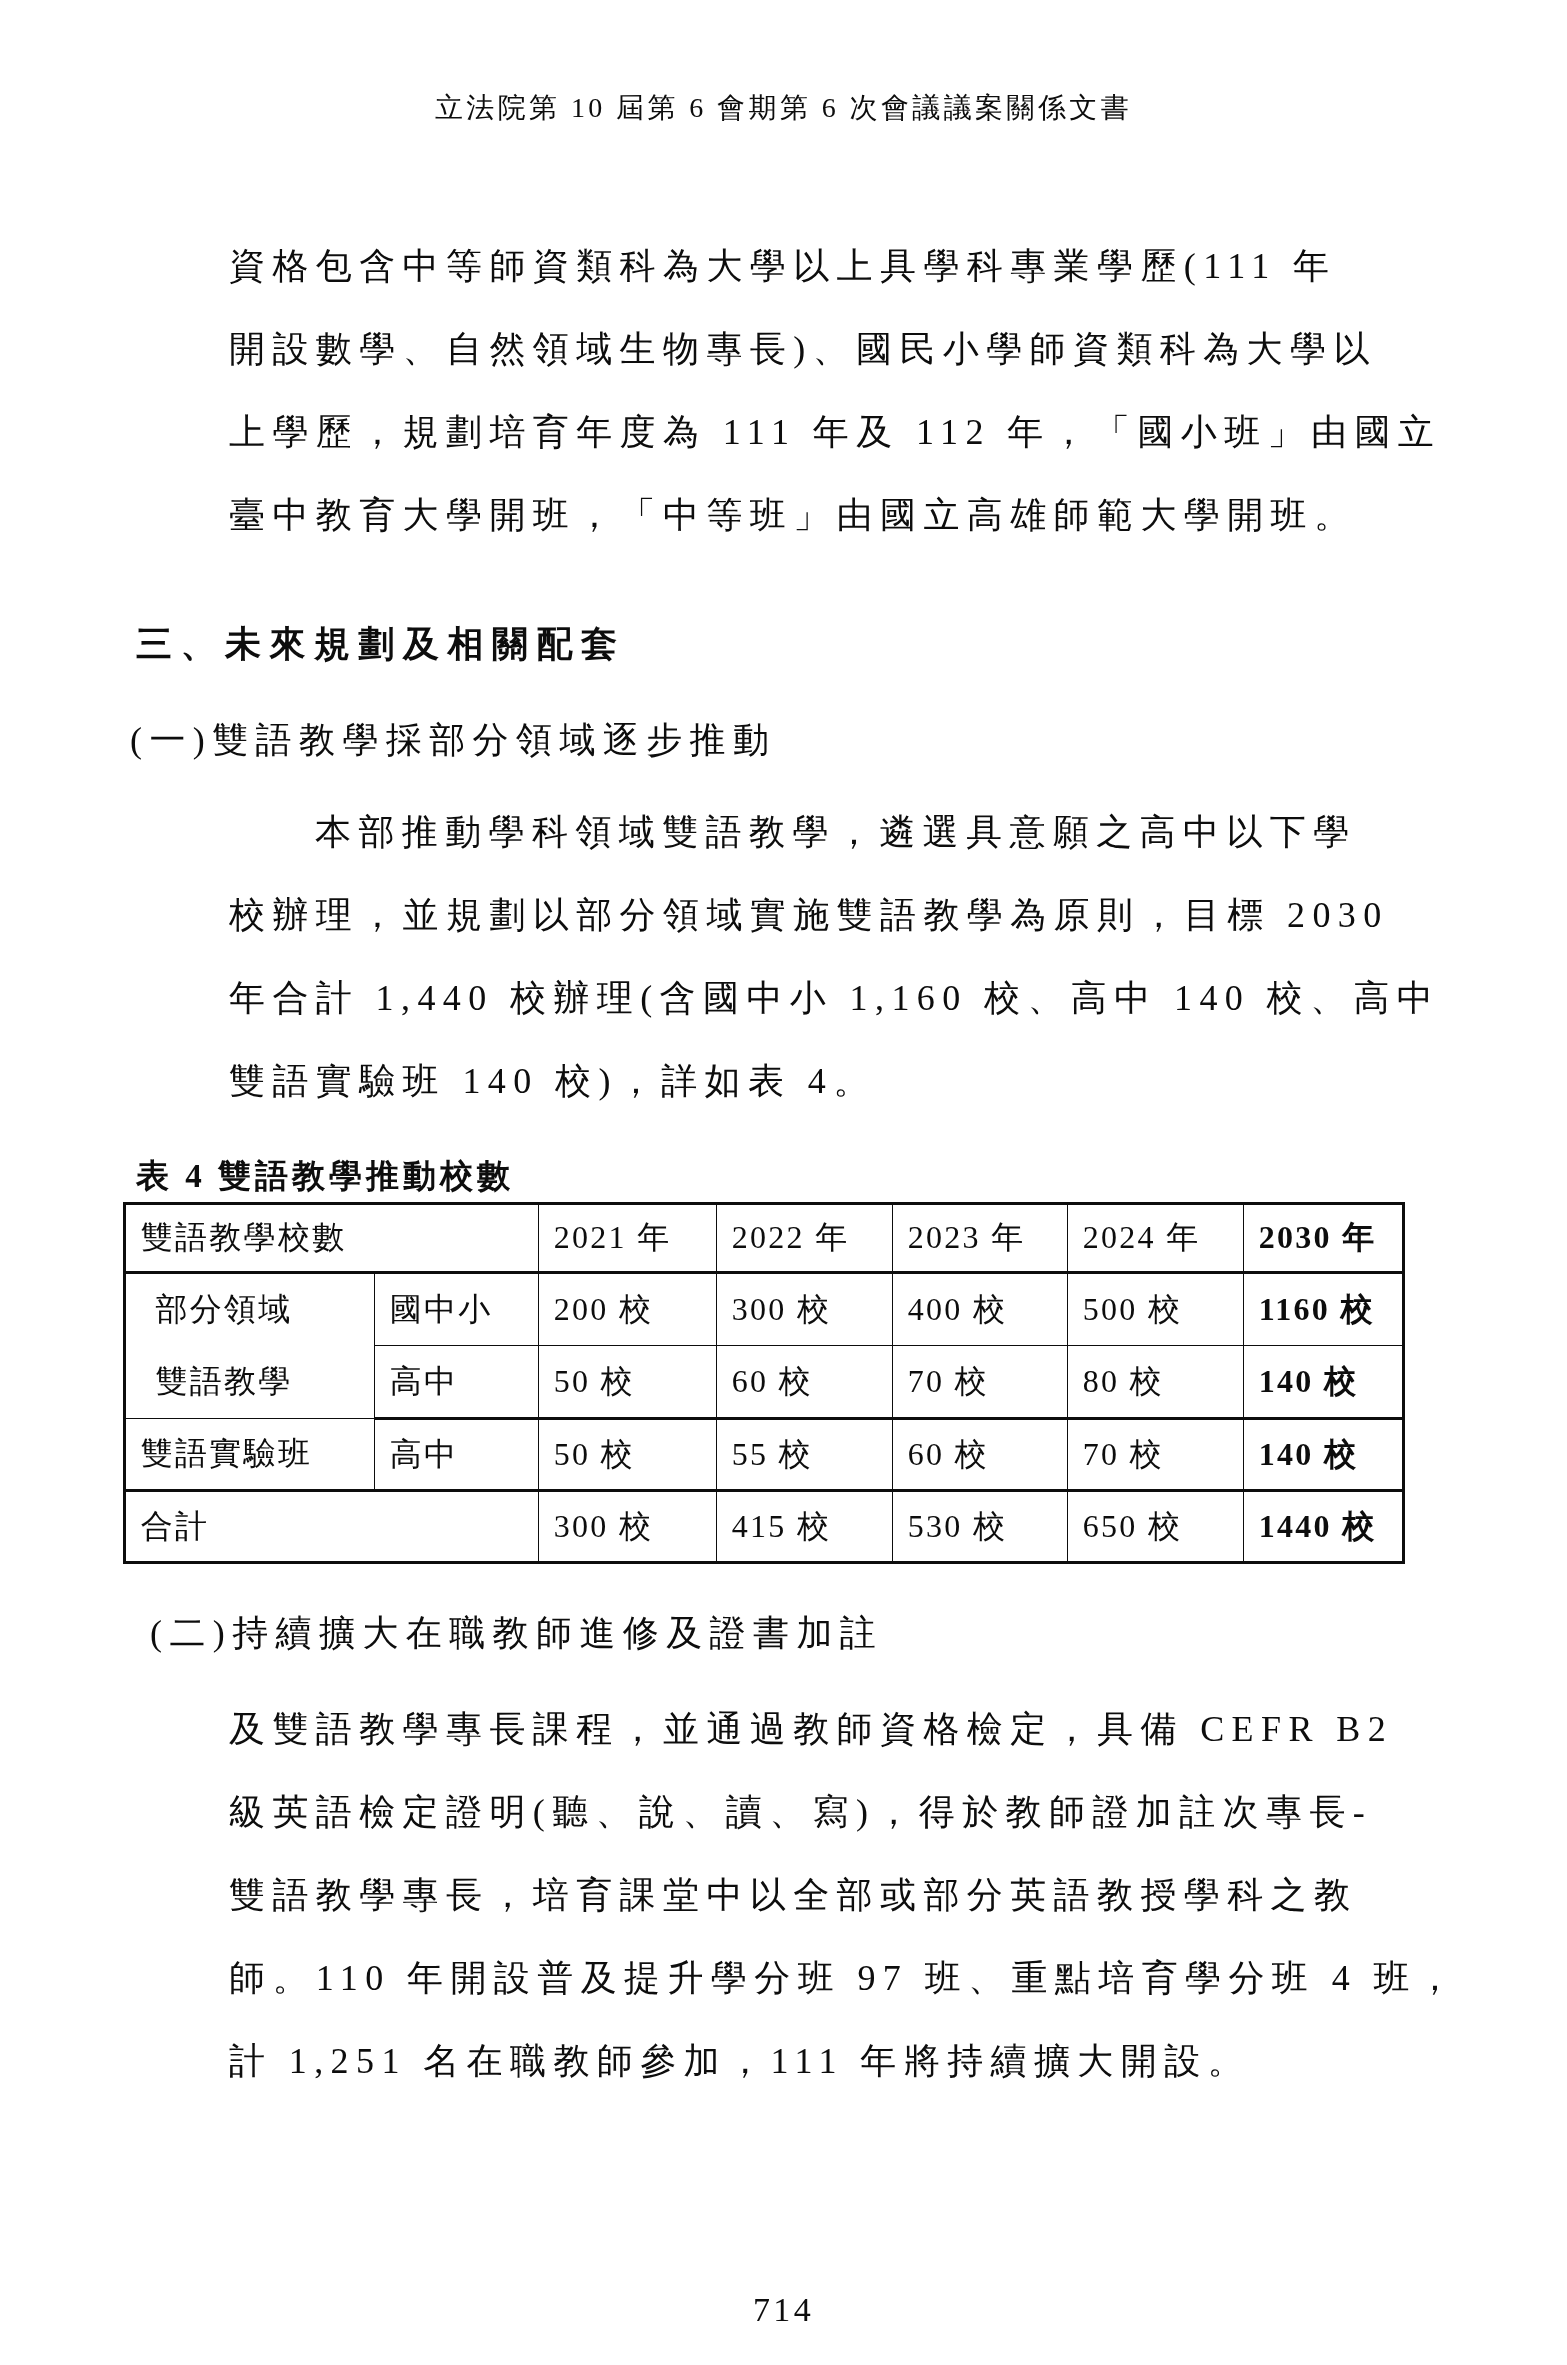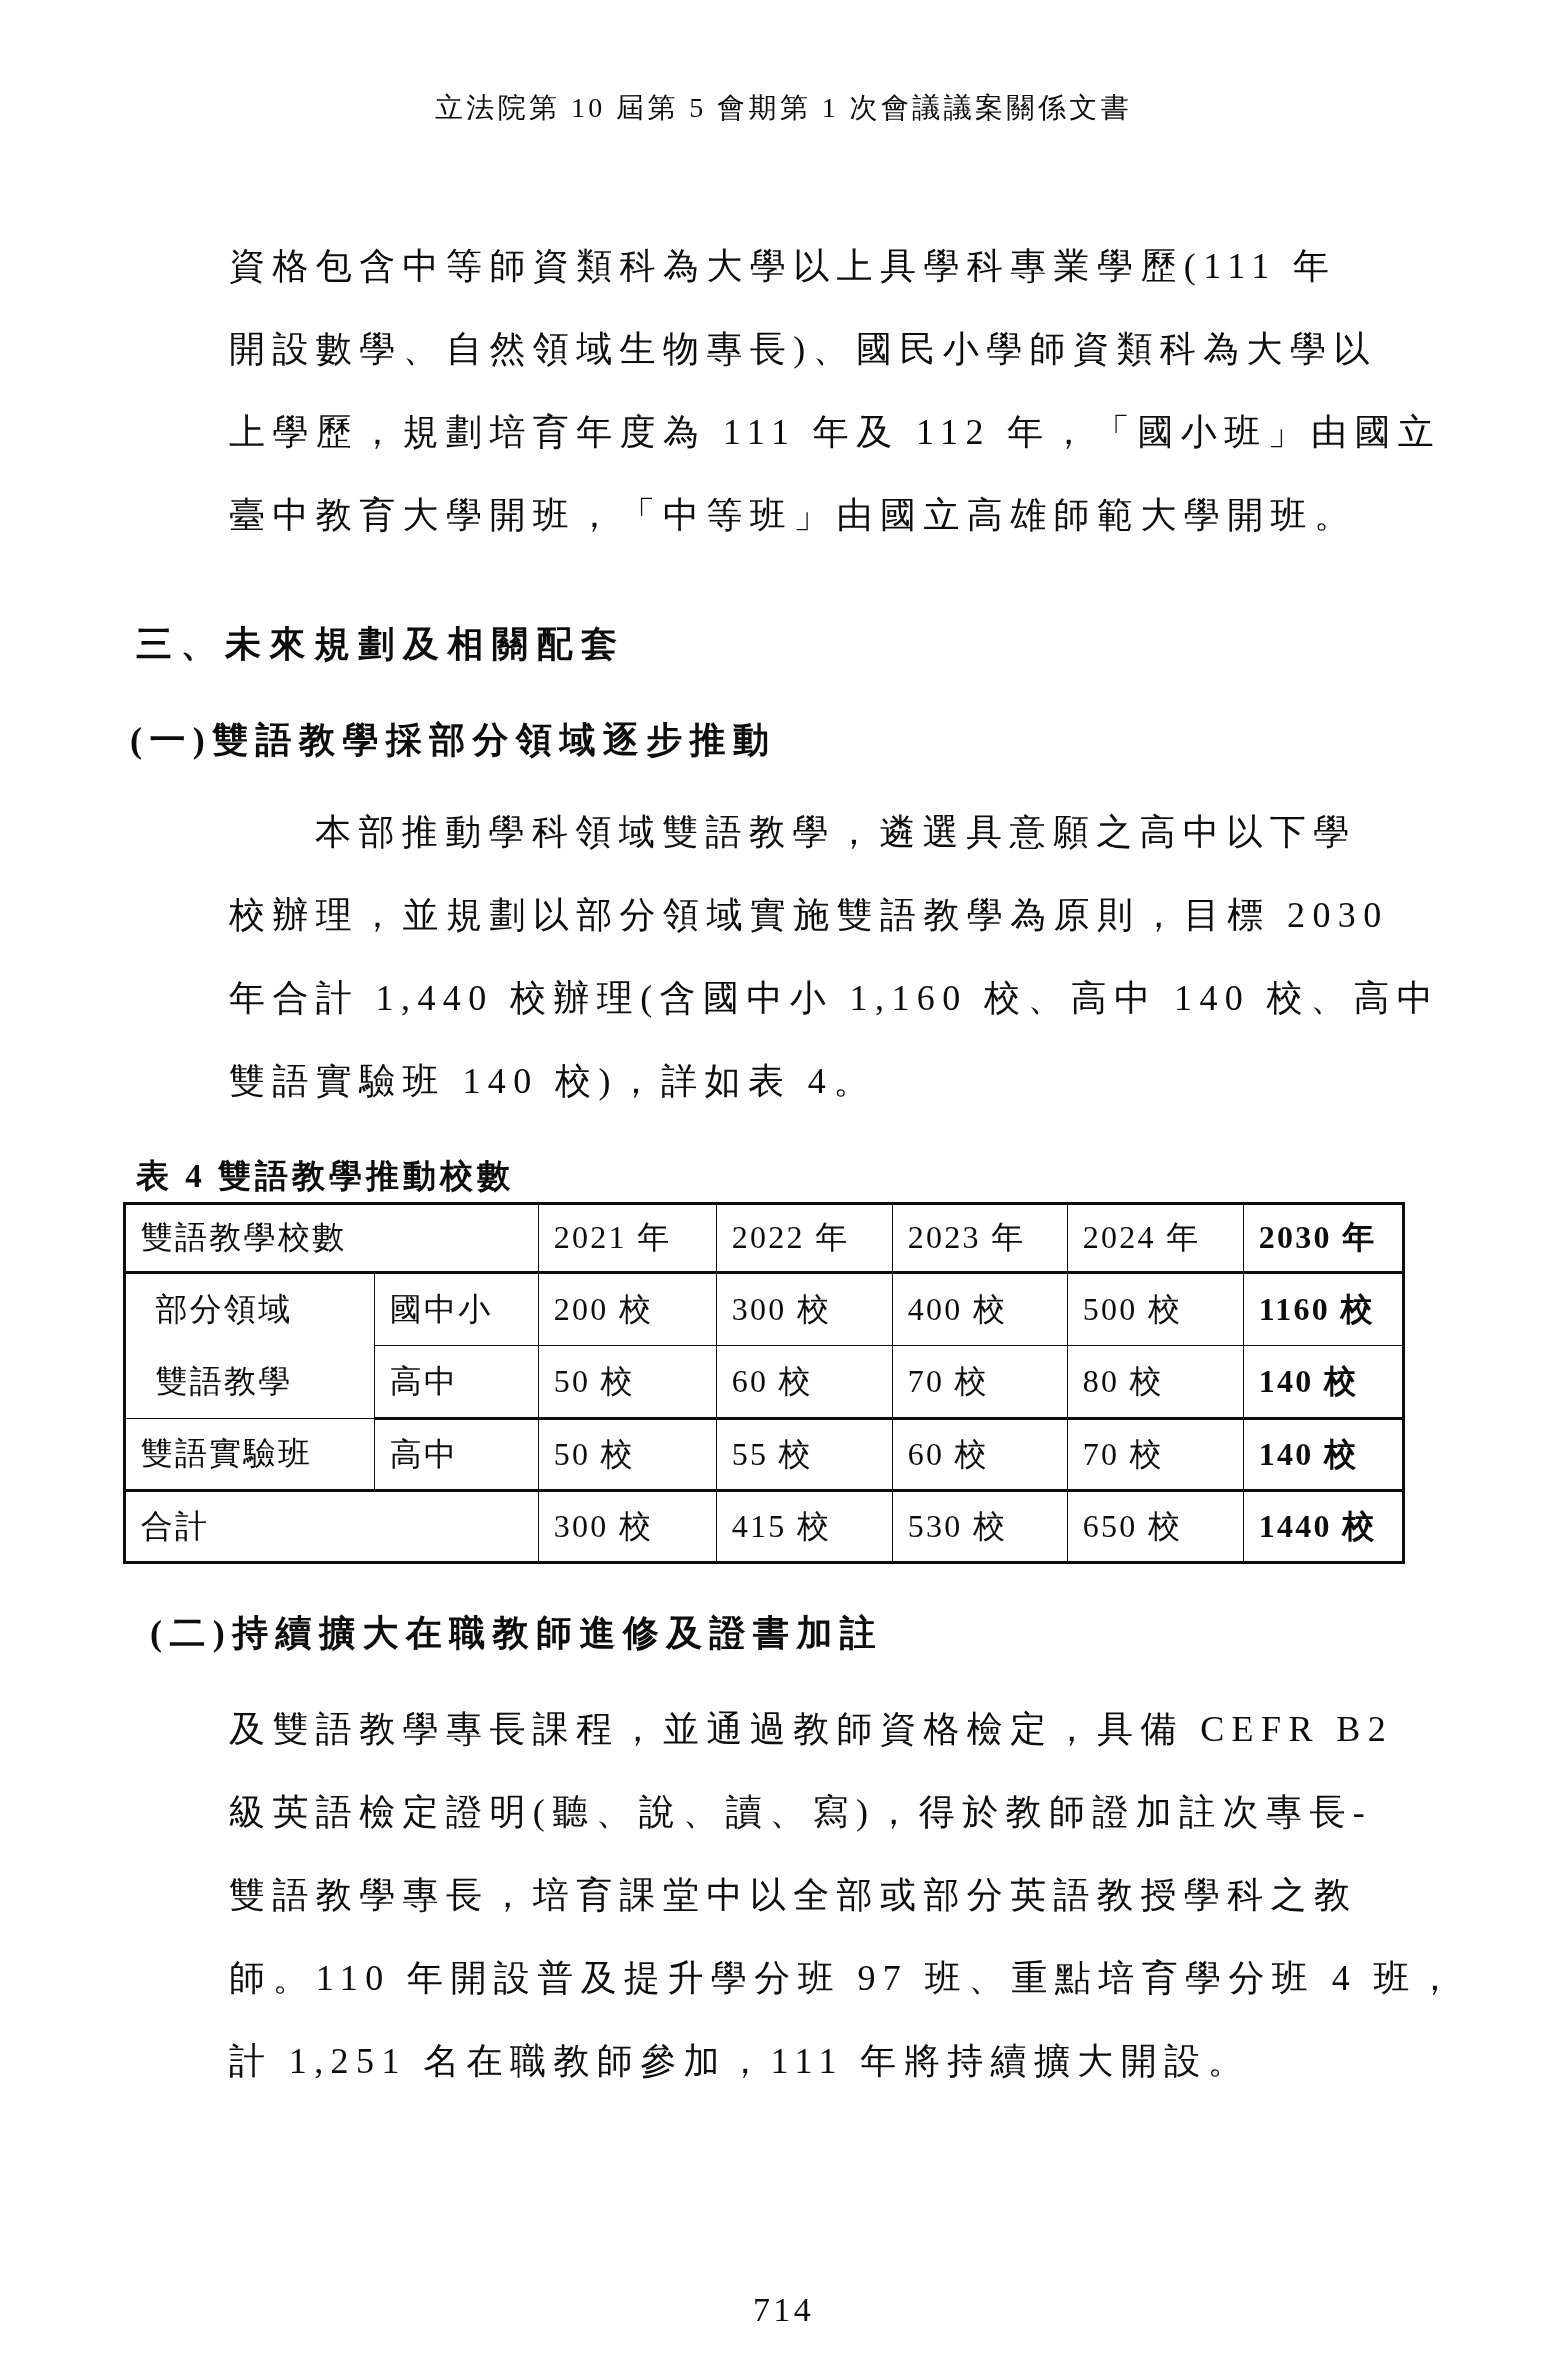--- a/index.html
+++ b/index.html
@@ -25,21 +25,21 @@
   .para .indent{padding-left:86px;}
   .p1{top:225px;}
   .p2{top:791px;}
   .p3{top:1688px;}
   .heading-l1{
     position:absolute;left:136px;top:620px;
     font-size:36px;font-weight:bold;letter-spacing:8.5px;white-space:nowrap;
   }
   .heading-l2{
     position:absolute;left:130px;
-    font-size:36px;letter-spacing:7.4px;white-space:nowrap;font-weight:bold;
+    font-size:36px;letter-spacing:7.4px;white-space:nowrap;
   }
   .sub1{top:716px;}
   .sub2{top:1609px;margin-left:20px;}
   .table-caption{
     position:absolute;left:136px;top:1154px;
     font-size:33px;font-weight:bold;letter-spacing:4px;white-space:nowrap;
   }
   table.schools{
     position:absolute;left:123px;top:1202px;
     width:1279px;
@@ -71,21 +71,21 @@
     position:absolute;top:2291px;left:0;width:100%;
     text-align:center;
     font-size:34px;letter-spacing:3.4px;
   }
 </style>
 </head>
 <body>
 
 <div class="page">
 
-  <div class="doc-header">立法院第 10 屆第 5 會期第 1 次會議議案關係文書</div>
+  <div class="doc-header">立法院第 10 屆第 6 會期第 6 次會議議案關係文書</div>
 
   <div class="para p1">
     <div class="line">資格包含中等師資類科為大學以上具學科專業學歷(111 年</div>
     <div class="line">開設數學、自然領域生物專長)、國民小學師資類科為大學以</div>
     <div class="line">上學歷，規劃培育年度為 111 年及 112 年，「國小班」由國立</div>
     <div class="line">臺中教育大學開班，「中等班」由國立高雄師範大學開班。</div>
   </div>
 
   <div class="heading-l1">三、未來規劃及相關配套</div>
 

